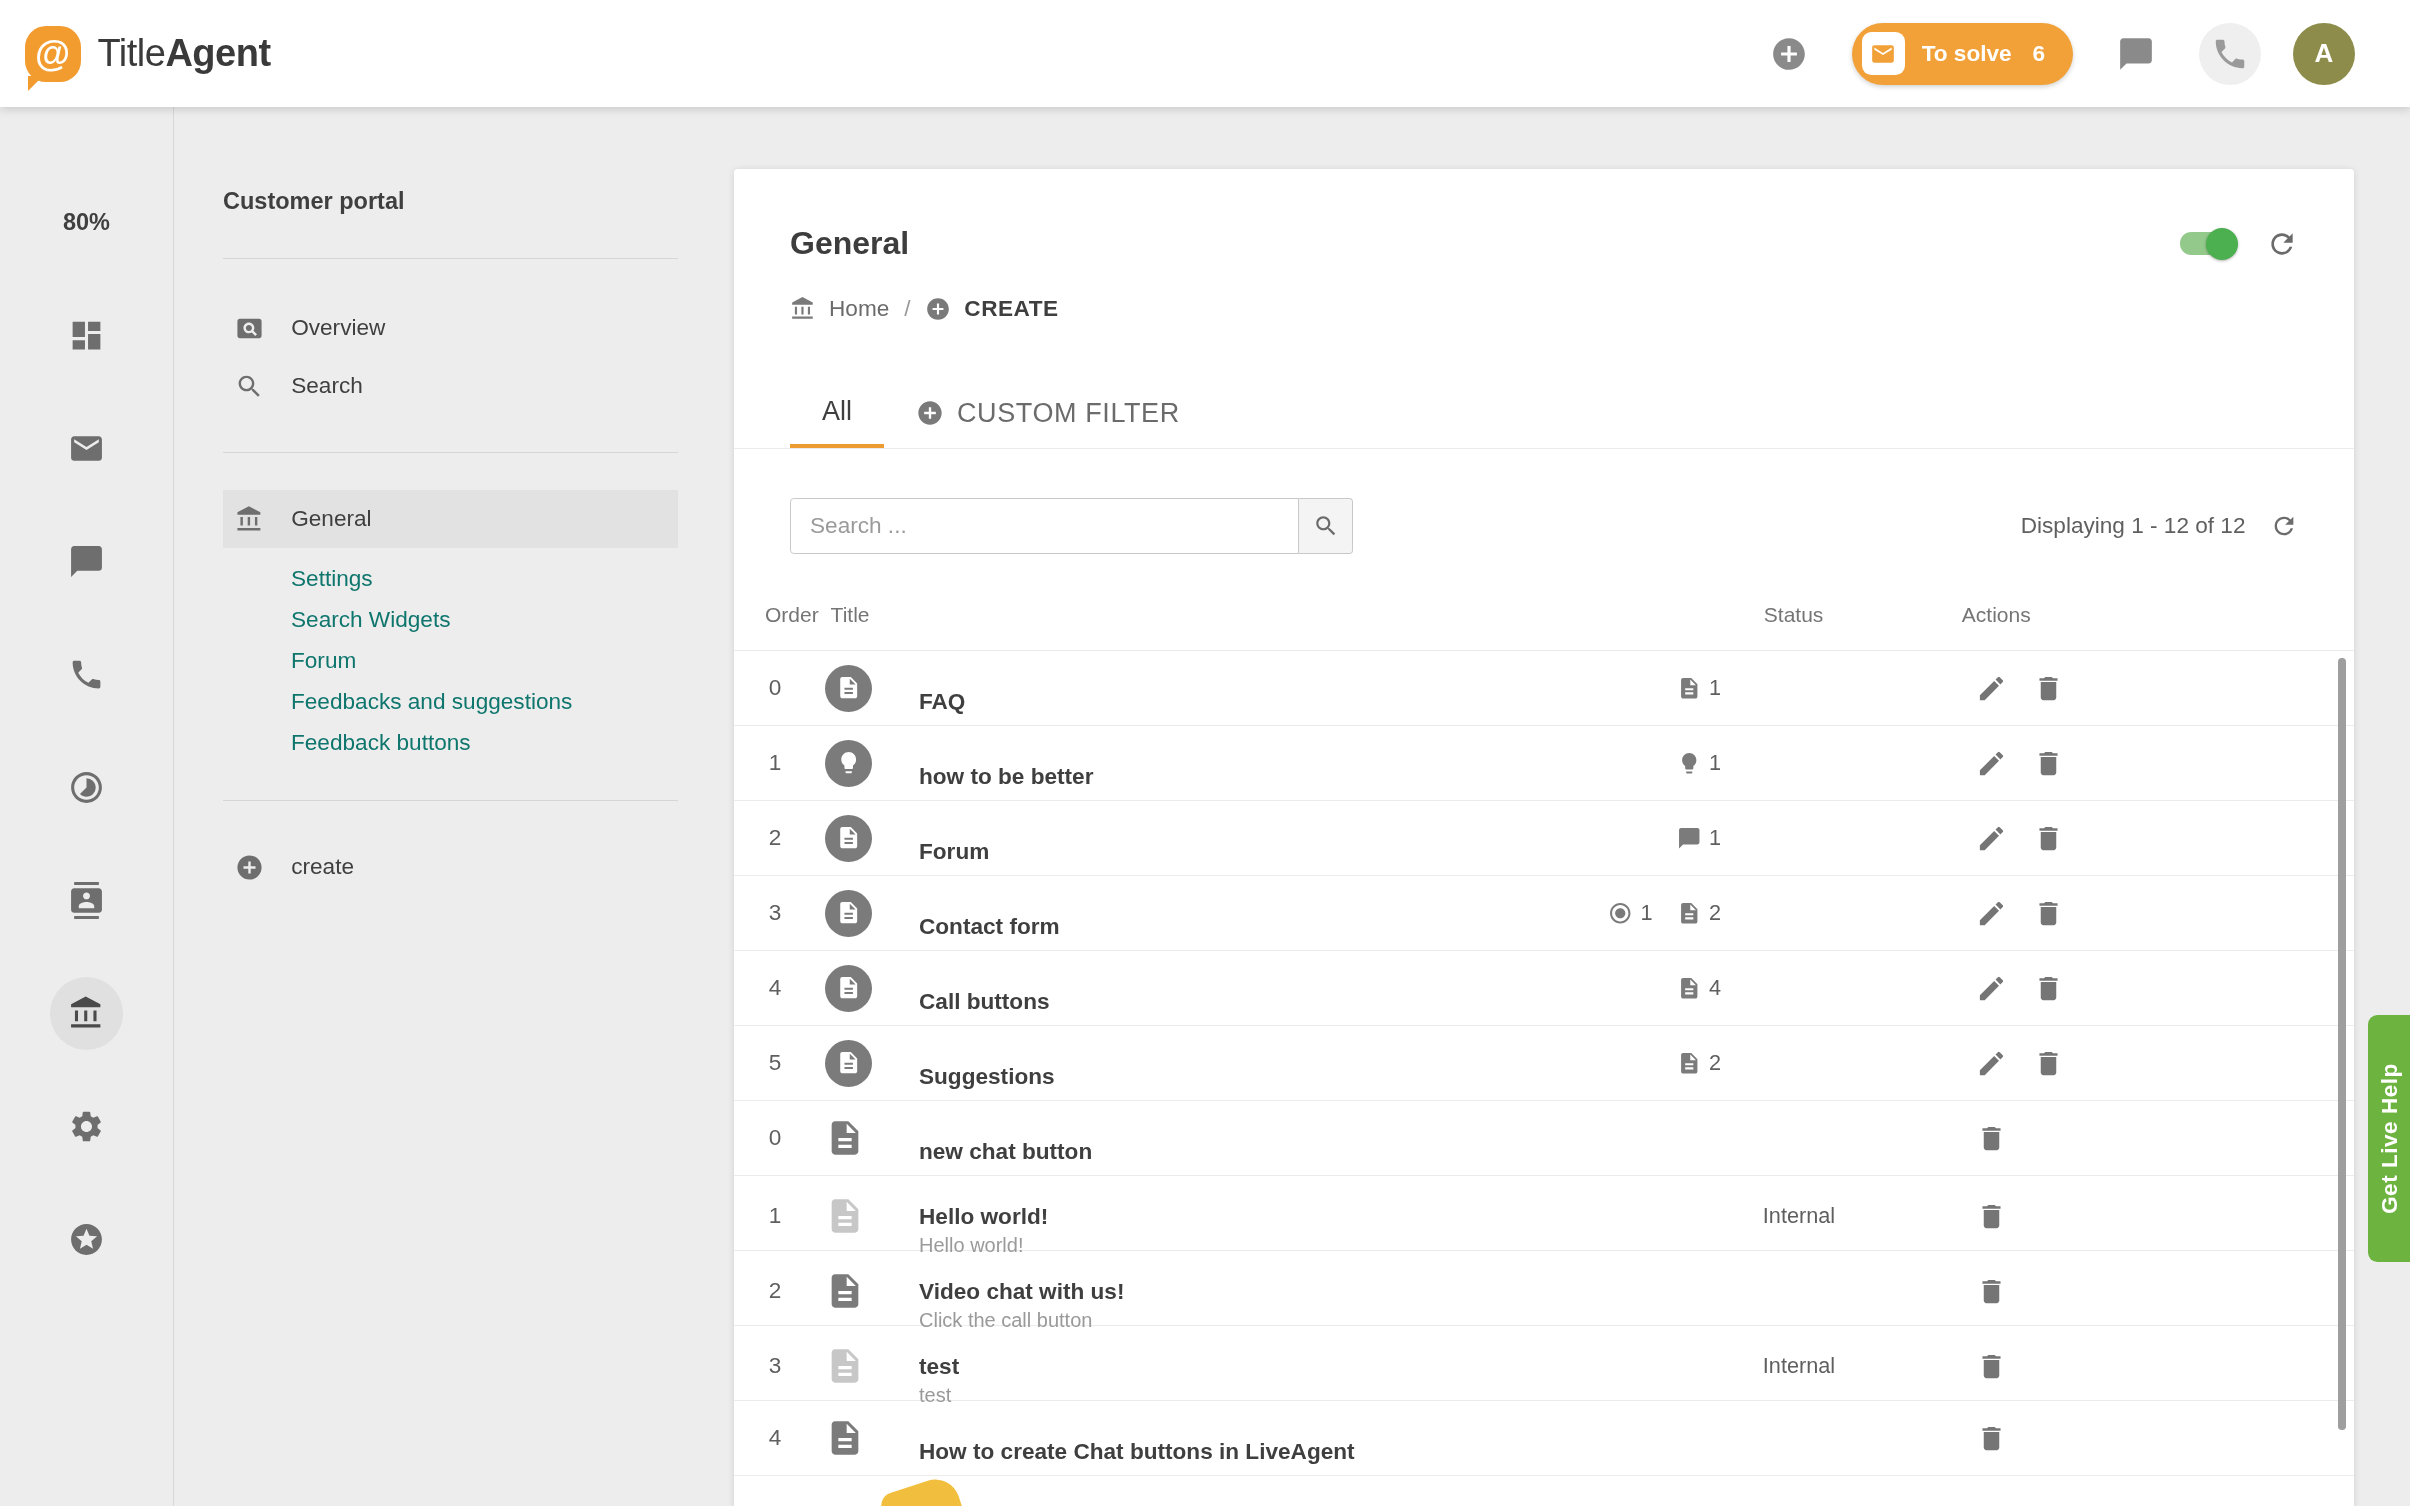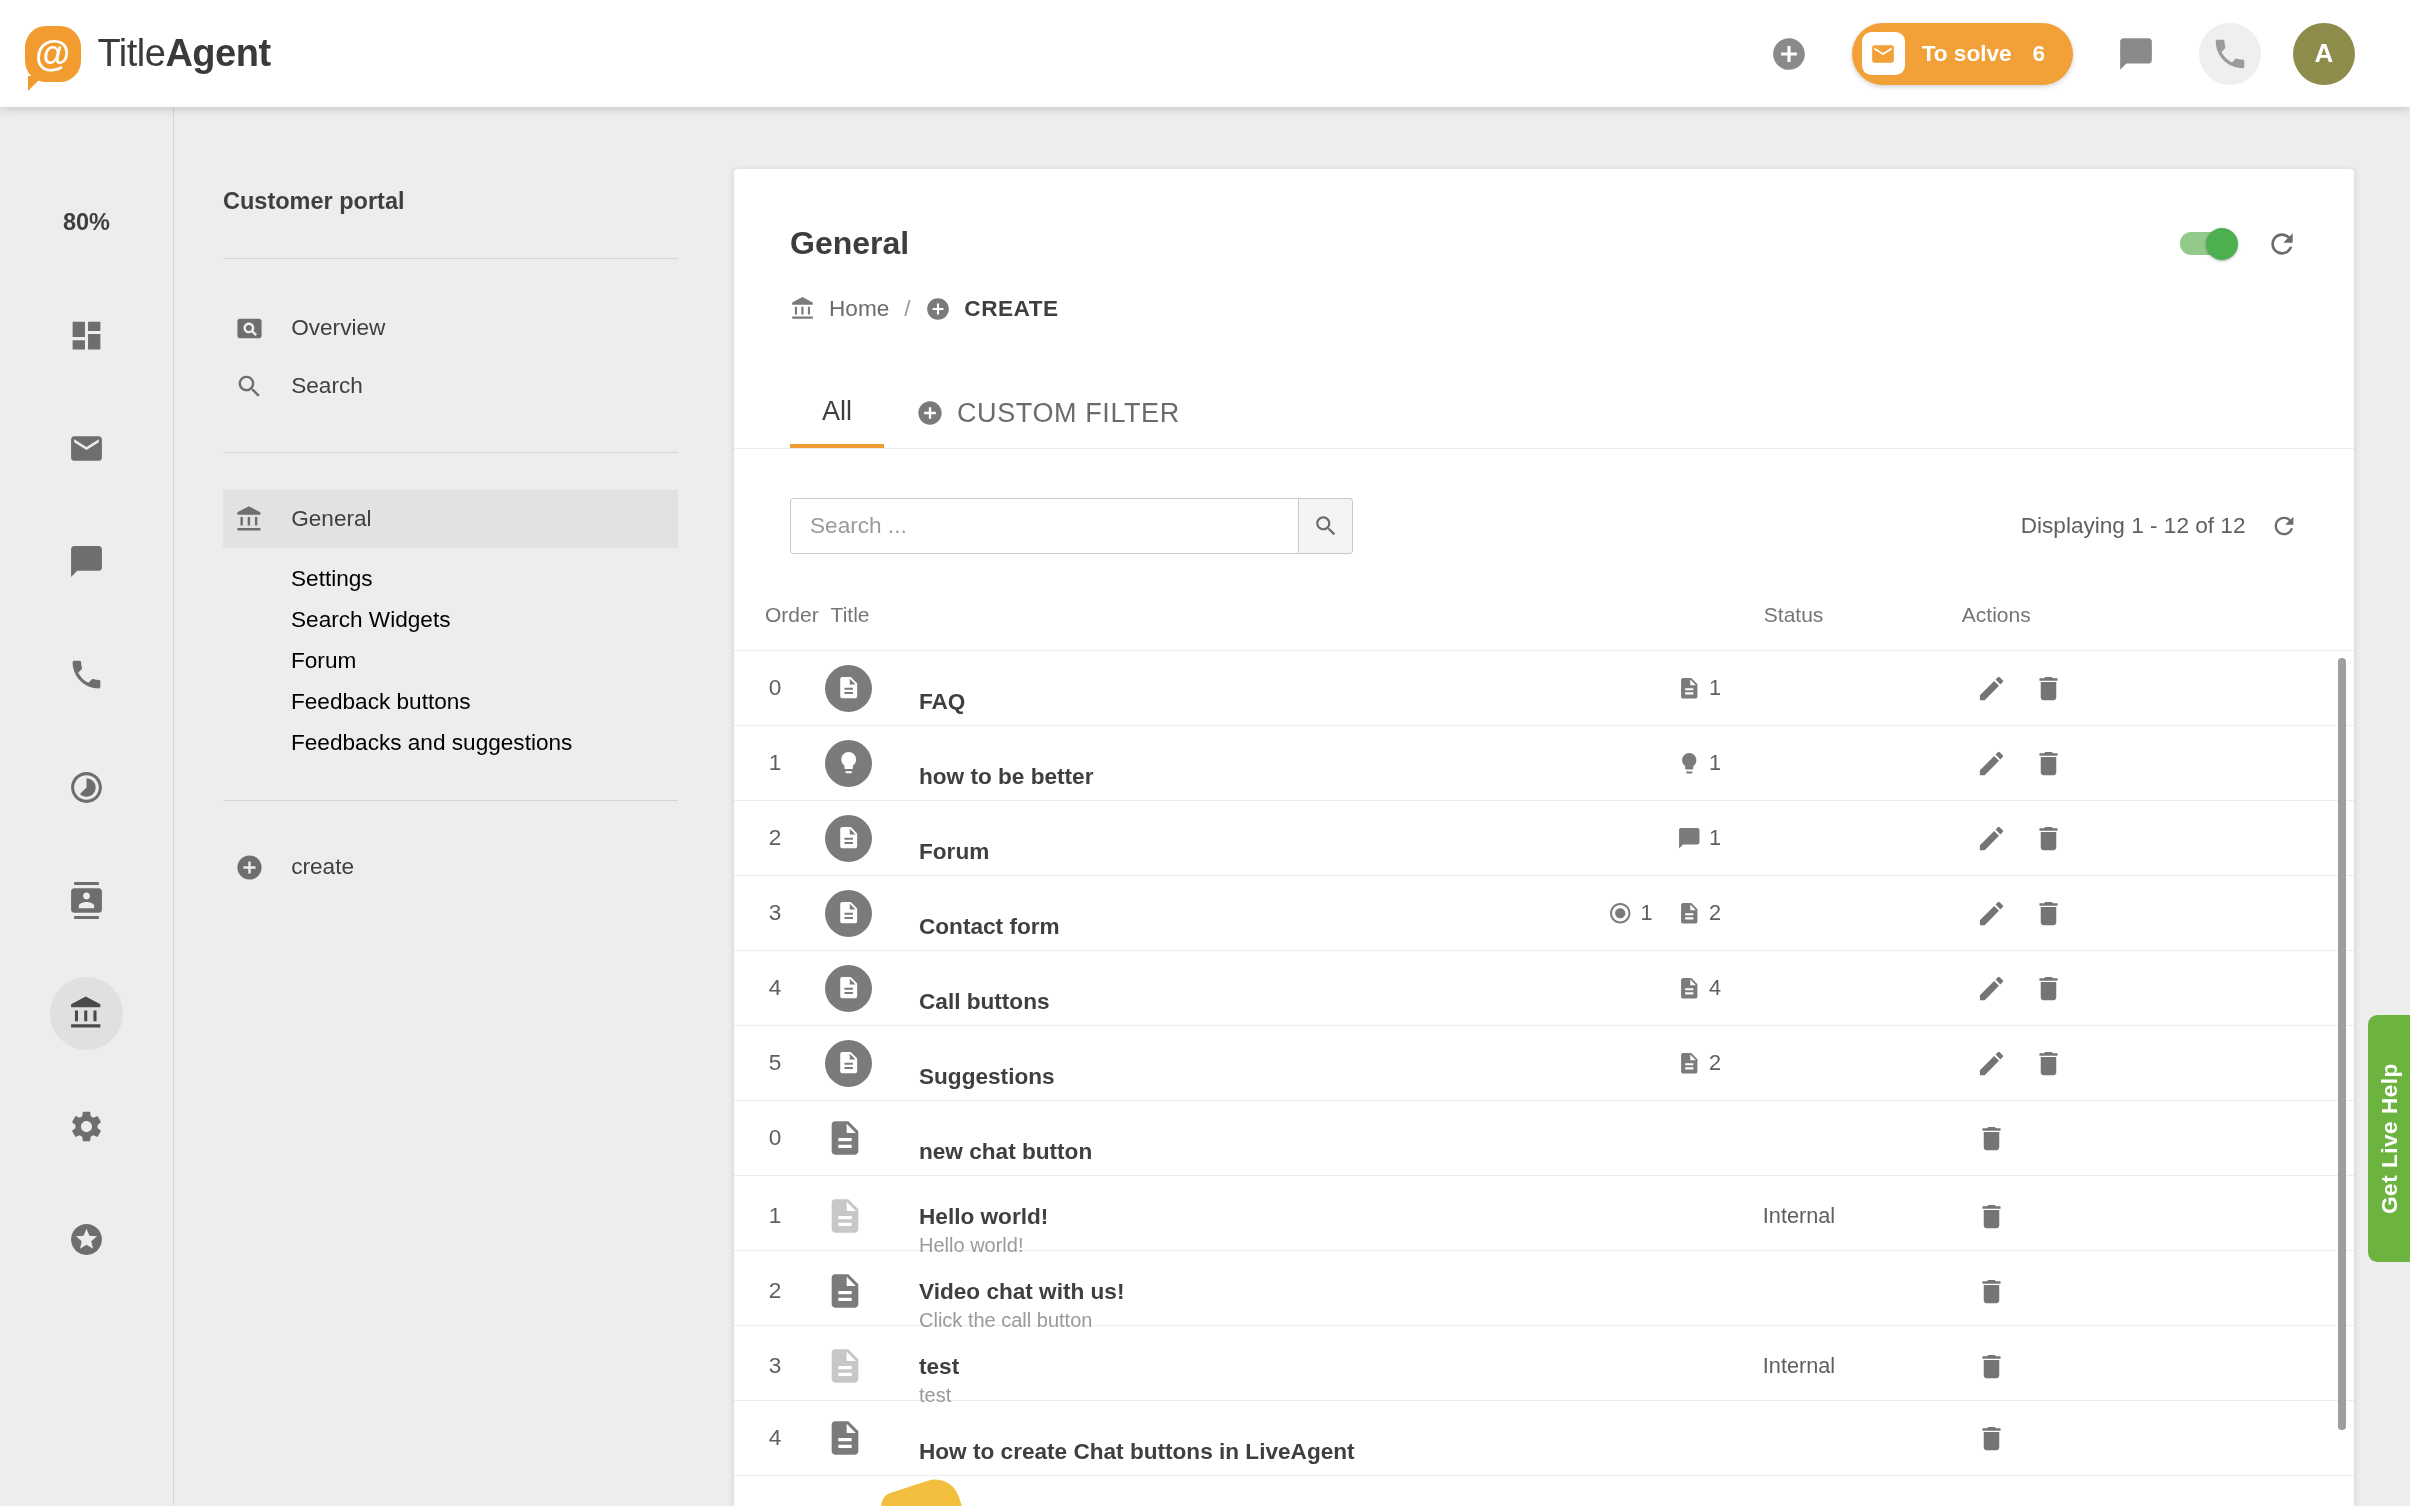--- a/index.html
+++ b/index.html
@@ -74,21 +74,21 @@
   .side-divider.first { margin-top:43px; }
   .side-nav { margin-top:40px; width:455px; display:flex; flex-direction:column; }
   .side-nav .side-divider { margin:37px 0; }
   .side-item {
     height:58px; display:flex; align-items:center; padding-left:12.2px; gap:27px;
     font-size:22.6px; color:#3f3f3f; cursor:pointer;
   }
   .side-item .ic { width:29px; height:29px; color:#6e6e6e; }
   .side-item.selected { background:#e2e2e2; }
   .side-sub { height:41px; display:flex; align-items:center; padding-left:68px;
-    font-size:22.6px; color:#000000; cursor:pointer; }
+    font-size:22.6px; color:#0f766e; cursor:pointer; }
   .side-item + .side-sub { margin-top:10.4px; }
 
   
   .card {
     position:absolute; left:734px; top:169px; width:1620px; bottom:0; background:#fff;
     border-radius:3.8px 3.8px 0 0; box-shadow:0 1.9px 7.5px rgba(0,0,0,.12); overflow:hidden;
   }
   .card-head { display:flex; align-items:center; justify-content:space-between; padding:56px 56px 0; }
   .card-title { margin:0; font-size:32px; font-weight:600; color:#3d3d3d; }
   .head-controls { display:flex; align-items:center; gap:30px; }
@@ -315,24 +315,24 @@
       <div class="side-sub">
         <span>Settings</span>
       </div>
       <div class="side-sub">
         <span>Search Widgets</span>
       </div>
       <div class="side-sub">
         <span>Forum</span>
       </div>
       <div class="side-sub">
+        <span>Feedbacks and suggestions</span>
+      </div>
+      <div class="side-sub">
         <span>Feedback buttons</span>
-      </div>
-      <div class="side-sub">
-        <span>Feedbacks and suggestions</span>
       </div>
       <div class="side-divider"></div>
       <div class="side-item">
         <span class="ic">
           <svg viewBox="0 0 24 24">
             <path d="M12 2C6.48 2 2 6.48 2 12s4.48 10 10 10 10-4.48 10-10S17.52 2 12 2zm5 11h-4v4h-2v-4H7v-2h4V7h2v4h4v2z"></path>
           </svg>
         </span>
         <span>create</span>
       </div>

